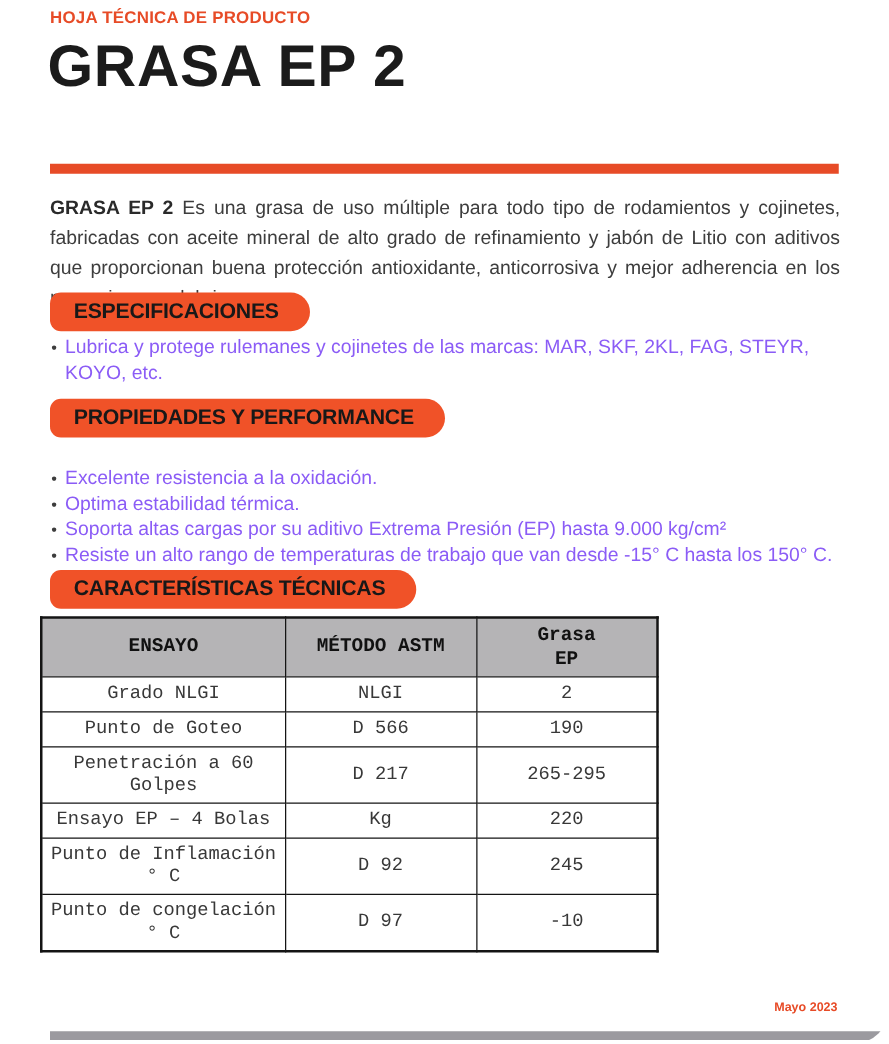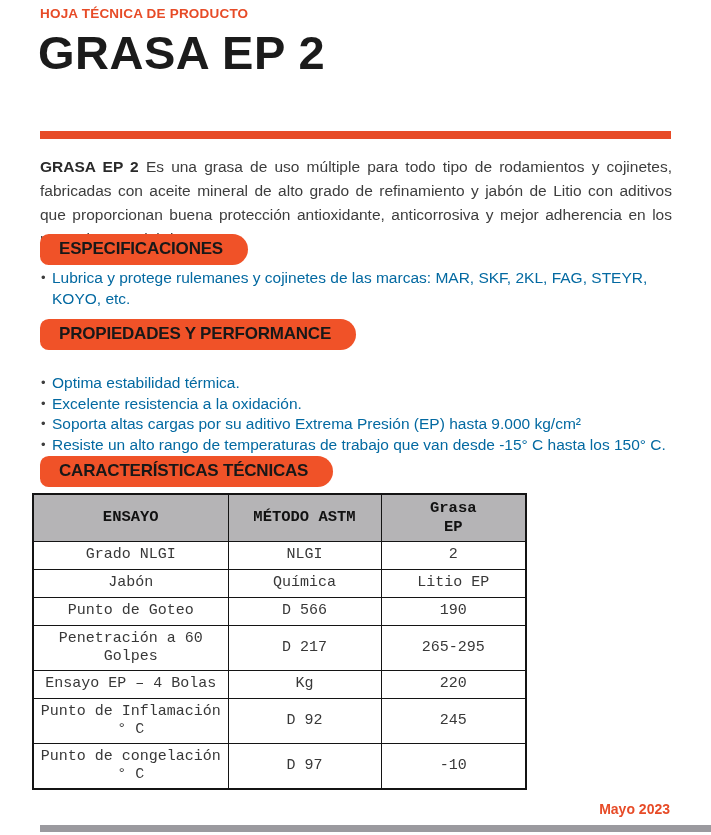--- a/index.html
+++ b/index.html
@@ -6,21 +6,21 @@
     --accent:#E74B27;
     --pill:#F05228;
     --logo-orange:#EC5528;
     --header-gray:#B5B4B6;
     --bar-gray:#9B9A9F;
     --ink:#3D3D3D;
   }
   *{margin:0;padding:0;box-sizing:border-box;}
   html,body{background:#fff;}
   body{font-family:"Liberation Sans",sans-serif;color:var(--ink);}
-  .page{position:relative;width:711px;height:835px;background:#fff;overflow:hidden;}
+  .page{position:relative;width:711px;height:835px;background:#fff;overflow:hidden;border-radius:28px;}
 
   .eyebrow{
     position:absolute;left:40px;top:6px;
     color:var(--accent);font-size:13.5px;font-weight:bold;letter-spacing:.2px;
   }
   .title{
     position:absolute;left:38px;top:25px;
     color:#1b1b1b;font-size:47px;font-weight:bold;letter-spacing:.5px;
   }
 
@@ -40,21 +40,21 @@
     padding:5px 25px 6px 19px;border-radius:9px 16px 16px 9px;
     white-space:nowrap;
   }
   .pill-1{position:absolute;left:40px;top:234px;}
   .pill-2{position:absolute;left:40px;top:319px;}
   .pill-3{position:absolute;left:40px;top:456px;text-align:center;}
 
   ul.bullets{list-style:none;position:absolute;left:40px;width:636px;}
   ul.bullets li{
     position:relative;padding-left:12px;
-    font-size:15.5px;line-height:20.5px;color:#0369a1;
+    font-size:15.5px;line-height:20.5px;color:#8b5cf6;
   }
   ul.bullets li::before{
     content:"\2022";position:absolute;left:1px;top:0;
     font-size:13px;color:#3d3d3d;
   }
   .list-1{top:268px;}
   .list-2{top:373px;}
 
   table.specs{
     position:absolute;left:32px;top:493px;width:493px;
@@ -72,21 +72,21 @@
   table.specs th{
     background:var(--header-gray);color:#111;
     font-size:15.5px;font-weight:bold;height:47px;line-height:19px;padding:3px 2px;
   }
   table.specs td{
     font-size:15px;color:#383838;height:28px;line-height:18px;padding:4px 3px;
   }
 
   .footer-date{
     position:absolute;top:801px;right:41px;
-    color:var(--accent);font-size:14px;font-weight:bold;
+    color:var(--accent);font-size:10px;font-weight:bold;
   }
   .bottom-bar{position:absolute;left:40px;right:0;top:825px;height:7px;background:var(--bar-gray);}
 
   svg text{font-family:"Liberation Sans",sans-serif;}
 </style>
 </head>
 <body>
 
 <div class="page">
 
@@ -98,22 +98,22 @@
 
   <p class="intro"><b>GRASA EP 2</b><span> Es una grasa de uso múltiple para todo tipo de rodamientos y cojinetes, fabricadas con aceite mineral de alto grado de refinamiento y jabón de Litio con aditivos que proporcionan buena protección antioxidante, anticorrosiva y mejor adherencia en los mecanismos a lubricar.</span></p>
 
   <div class="pill pill-1">ESPECIFICACIONES</div>
   <ul class="bullets list-1">
     <li>Lubrica y protege rulemanes y cojinetes de las marcas: MAR, SKF, 2KL, FAG, STEYR, KOYO, etc.</li>
   </ul>
 
   <div class="pill pill-2">PROPIEDADES Y PERFORMANCE</div>
   <ul class="bullets list-2">
+    <li>Excelente resistencia a la oxidación.</li>
     <li>Optima estabilidad térmica.</li>
-    <li>Excelente resistencia a la oxidación.</li>
     <li>Soporta altas cargas por su aditivo Extrema Presión (EP) hasta 9.000 kg/cm²</li>
     <li>Resiste un alto rango de temperaturas de trabajo que van desde -15° C hasta los 150° C.</li>
   </ul>
 
   <div class="pill pill-3">CARACTERÍSTICAS TÉCNICAS</div>
 
   <table class="specs">
     <colgroup>
         <col class="c1">
         <col class="c2">
@@ -125,25 +125,20 @@
         <th>MÉTODO ASTM</th>
         <th>Grasa
 EP</th>
       </tr>
     </thead>
     <tbody>
       <tr>
         <td>Grado NLGI</td>
         <td>NLGI</td>
         <td>2</td>
-      </tr>
-      <tr>
-        <td>Jabón</td>
-        <td>Química</td>
-        <td>Litio EP</td>
       </tr>
       <tr>
         <td>Punto de Goteo</td>
         <td>D 566</td>
         <td>190</td>
       </tr>
       <tr>
         <td>Penetración a 60 Golpes</td>
         <td>D 217</td>
         <td>265-295</td>

